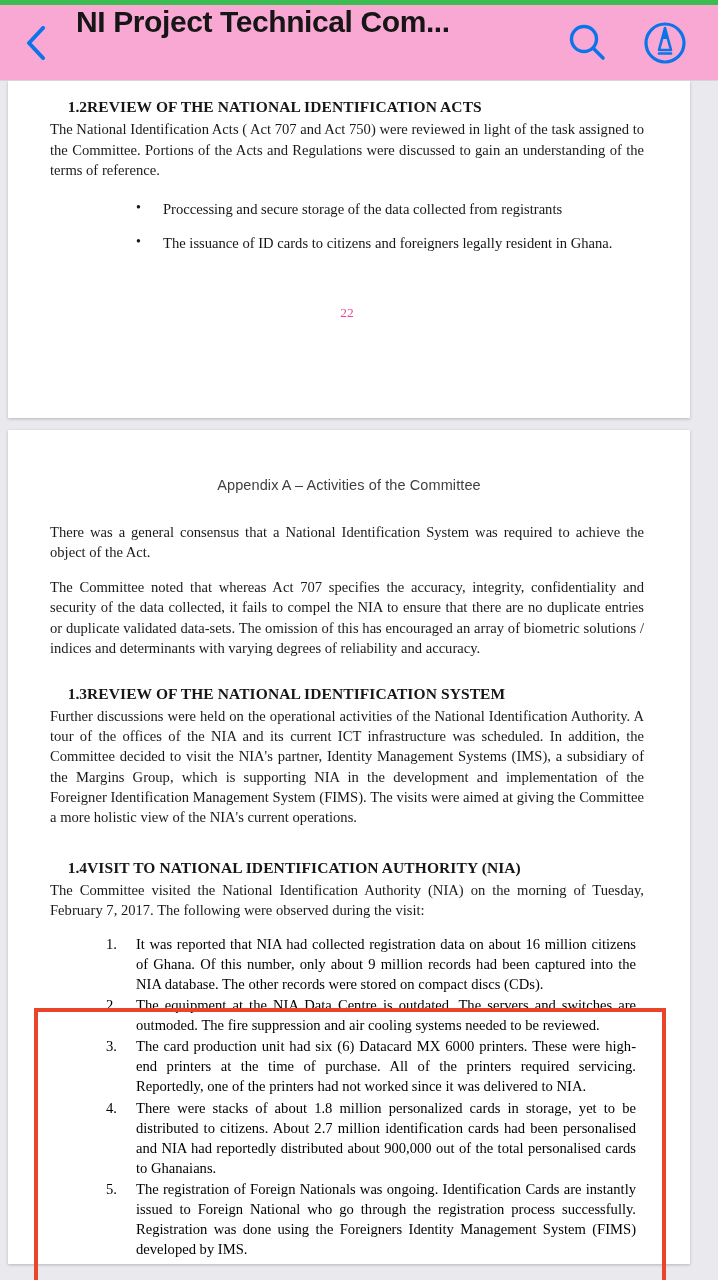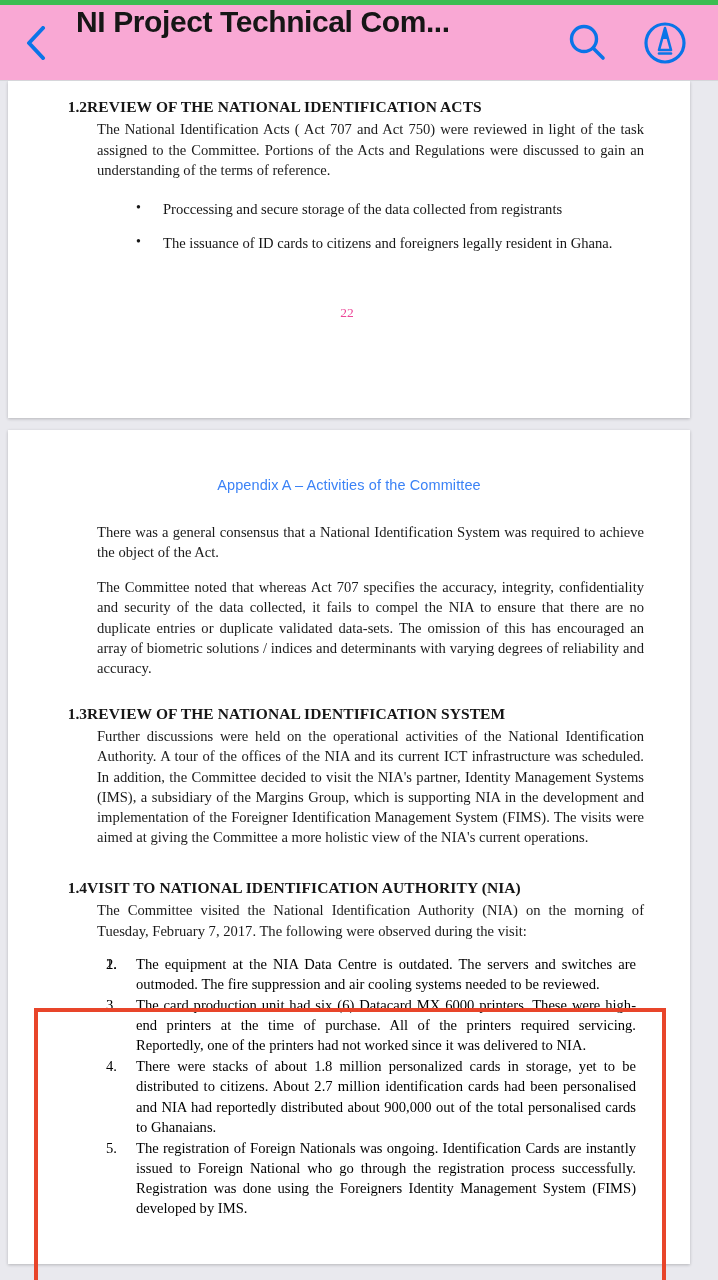--- a/index.html
+++ b/index.html
@@ -99,21 +99,21 @@
   }
   .sec-num { width: 37px; flex: none; text-align: right; }
   .sec-title { letter-spacing: 0.1px; }
 
   .para {
     font-size: 14.6px;
     line-height: 1.38;
     text-align: justify;
     color: #1a1a1a;
   }
-  .indent-body { margin-left: 47px; }
+  .indent-body { }
 
   .bullets { list-style: none; margin-left: 80px; }
   .bullets li {
     position: relative;
     font-size: 14.6px;
     line-height: 1.38;
     text-align: justify;
     margin-bottom: 14px;
     padding-left: 33px;
   }
@@ -128,21 +128,21 @@
   .page-number {
     text-align: center;
     font-size: 13.5px;
     color: #ec4899;
   }
 
   .appendix-caption {
     text-align: center;
     font-family: "Liberation Sans", sans-serif;
     font-size: 14.5px;
-    color: #3b82f6;
+    color: #404040;
     letter-spacing: 0.1px;
   }
 
   
   .annotation-box {
     position: absolute;
     left: 26px;
     top: 578px;
     width: 632px;
     height: 335px;
@@ -245,20 +245,21 @@
         <span class="sec-num">1.4</span>
         <span class="sec-title">VISIT TO NATIONAL IDENTIFICATION AUTHORITY (NIA)</span>
       </div>
 
       <p class="para indent-body" style="margin-top:3px;">The Committee visited the National Identification Authority (NIA) on the morning of Tuesday, February 7, 2017.  The following were observed during the visit:</p>
     </div>
 
     <ol class="numbered-list" style="margin-top:13px;">
       <li>
         <span class="num">1.</span>
+        <span>It was reported that NIA had collected registration data on about 16 million citizens of Ghana.  Of this number, only about 9 million records had been captured into the NIA database.  The other records were stored on compact discs (CDs).</span>
       </li>
       <li>
         <span class="num">2.</span>
         <span>The equipment at the  NIA Data Centre is outdated.  The servers and switches are outmoded. The fire suppression and air cooling systems needed to be reviewed.</span>
       </li>
       <li>
         <span class="num">3.</span>
         <span>The card production unit had six (6) Datacard MX 6000 printers.  These were high-end printers at the time of purchase.  All of the printers required servicing. Reportedly, one of the printers had not worked since it was delivered to NIA.</span>
       </li>
       <li>

